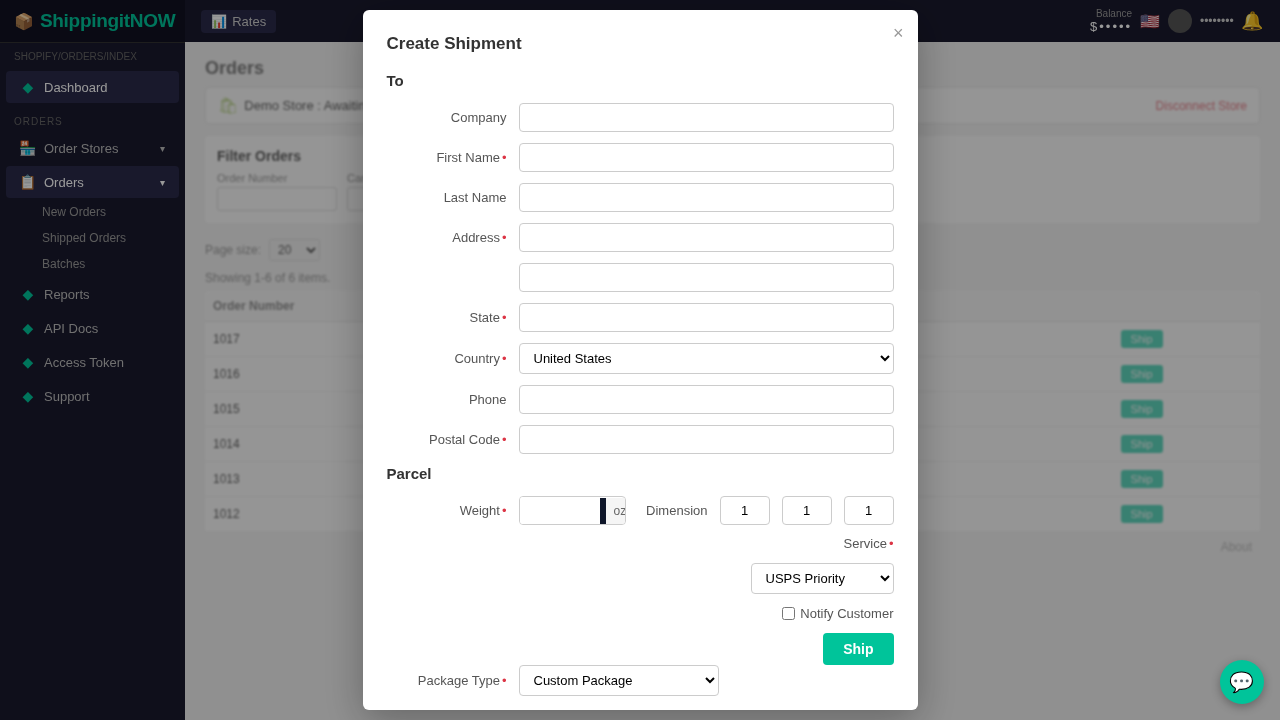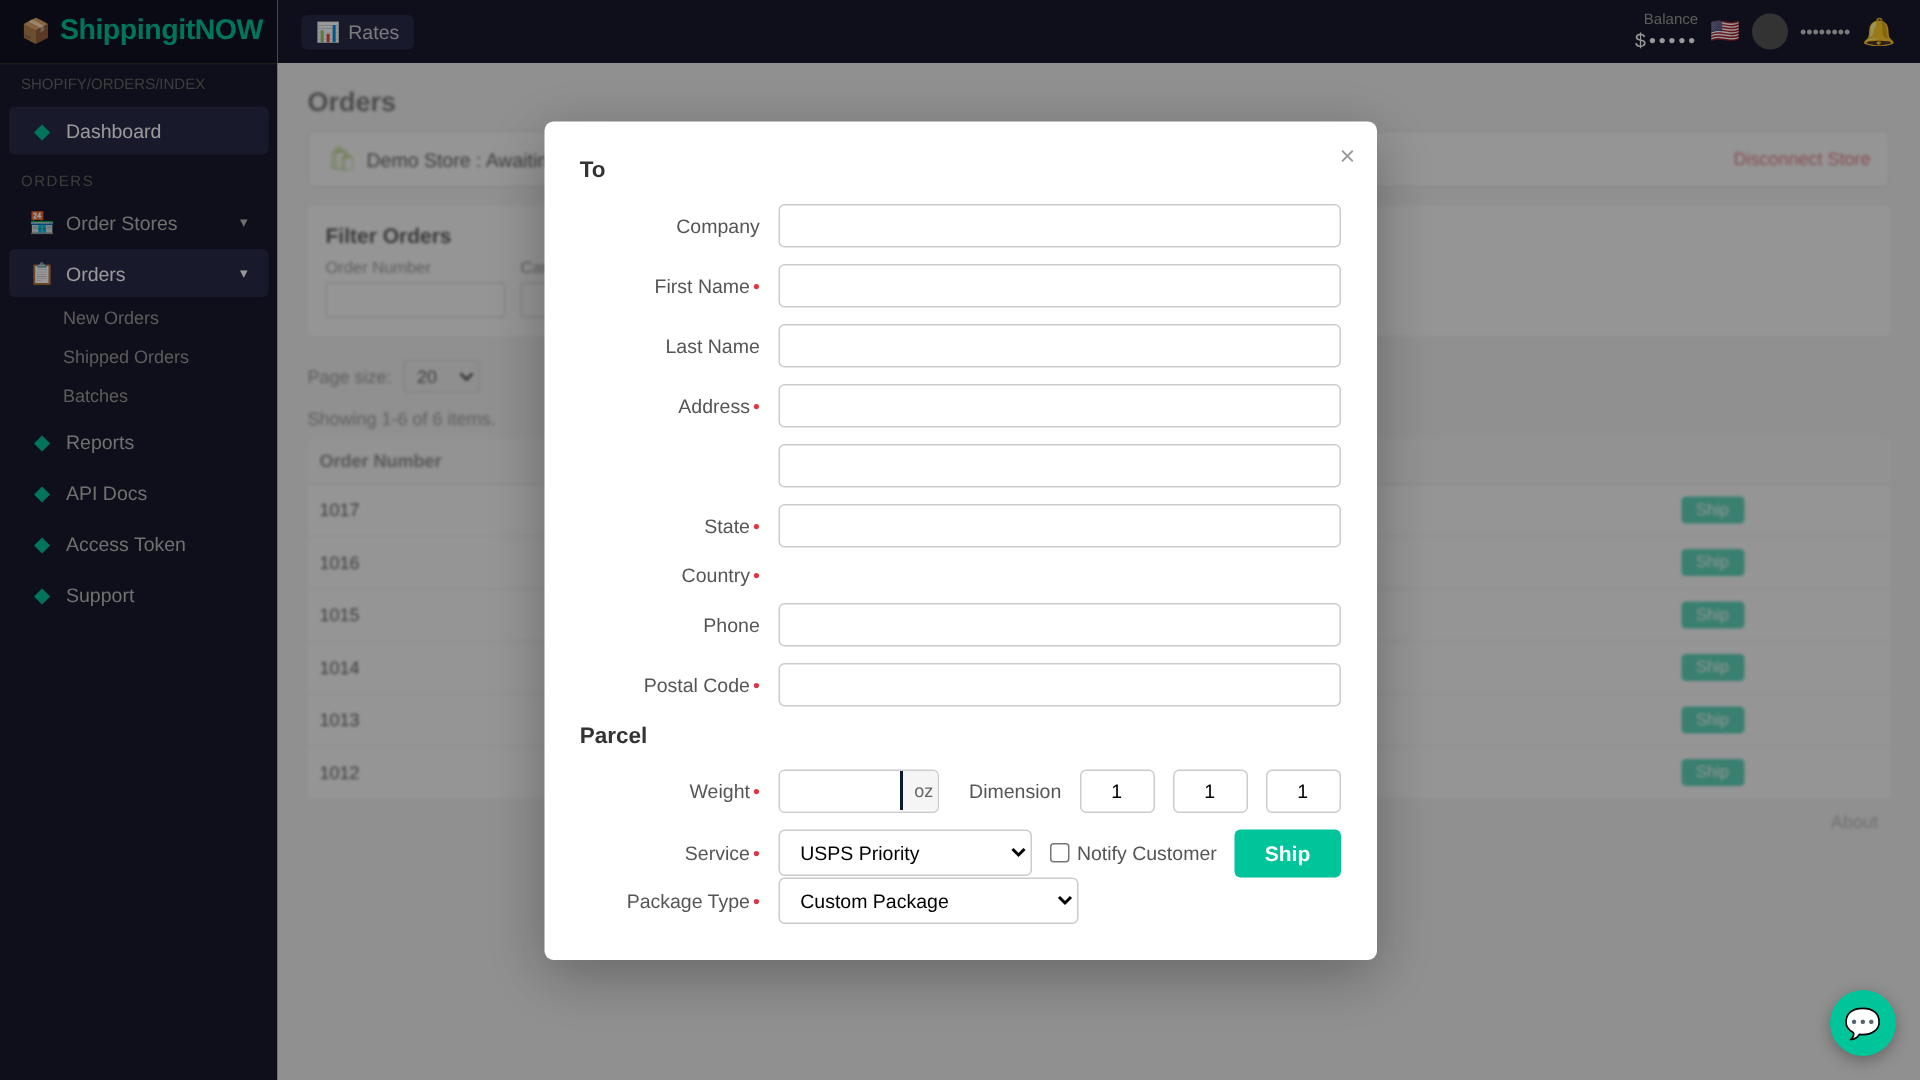--- a/index.html
+++ b/index.html
@@ -226,36 +226,37 @@
       border: none;
       padding: 6px 8px;
       font-size: 13px;
       outline: none;
     }
     .weight-unit {
       background: #f5f5f5;
       padding: 6px 8px;
       font-size: 12px;
       color: #666;
-      border-left: 2px solid #0f172a;
+      border-left: 6px solid #0f172a;
     }
     .dim-label { font-size: 13px; color: #555; margin-left: 8px; }
     .dim-input {
       width: 50px;
       border: 1px solid #ccc;
       border-radius: 4px;
       padding: 6px 6px;
       font-size: 13px;
       text-align: center;
       outline: none;
     }
     .service-row {
       display: flex;
-      align-items: center;
+      align-items: flex-end;
       gap: 12px;
+      flex-direction: column;
     }
     .notify-wrap {
       display: flex;
       align-items: center;
       gap: 5px;
       margin-left: auto;
       font-size: 13px;
       color: #555;
     }
     .ship-action-btn {
@@ -471,20 +472,21 @@
 
     <div class="footer-text">
       <span>2022 © shippingitnow.com</span>
       <span style="float:right" class="about-link">About</span>
     </div>
   </div>
 </div>
 
 <div class="modal-overlay">
   <div class="modal">
+    <div class="modal-title">Create Shipment</div>
     <button class="modal-close">×</button>
 
     <div class="section-title">To</div>
 
     <div class="form-row">
       <label class="form-label">Company</label>
       <input class="form-input" style="">
     </div>
 
     <div class="form-row">
@@ -516,20 +518,26 @@
       <label class="form-label">
         <span>State</span><span class="required-dot">•</span>
       </label>
       <input class="form-input" style="">
     </div>
 
     <div class="form-row">
       <label class="form-label">
         <span>Country</span><span class="required-dot">•</span>
       </label>
+      <select class="form-select">
+        <option>United States</option>
+        <option>Canada</option>
+        <option>United Kingdom</option>
+        <option>Australia</option>
+      </select>
     </div>
 
     <div class="form-row">
       <label class="form-label">Phone</label>
       <input class="form-input" style="">
     </div>
 
     <div class="form-row">
       <label class="form-label">
         <span>Postal Code</span><span class="required-dot">•</span>

